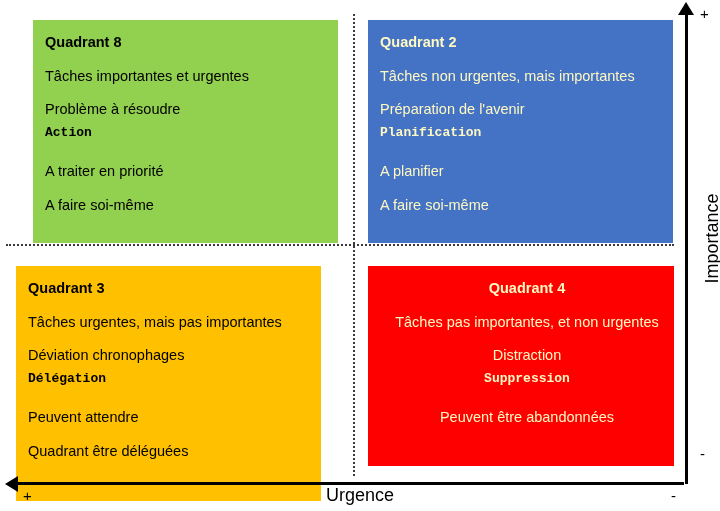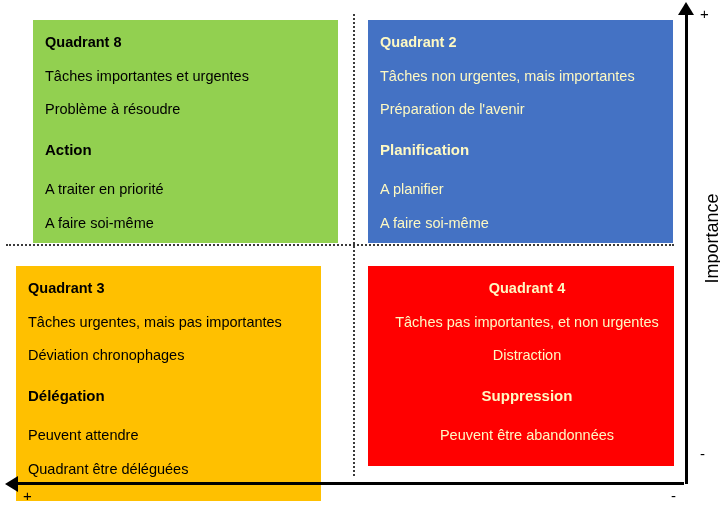--- a/index.html
+++ b/index.html
@@ -34,25 +34,26 @@
   }
 
   .q-line {
     font-size: 14.5px;
     line-height: 1.42;
     white-space: nowrap;
     margin-top: 13px;
   }
 
   .q-action {
-    font-size: 15px;
+    font-size: 13px;
     font-weight: bold;
     line-height: 1.42;
     white-space: nowrap;
-    margin-top: 19px;
+    margin-top: 4px;
+    font-family: Liberation Mono, monospace;
   }
 
   .q-detail-block { margin-top: 19px; }
 
   .dark-text { color: #000000; }
   .light-text { color: #fef9c3; }
 
   #quadrant-1 { left: 33px;  top: 20px;  width: 305px; height: 223px; background: #92D050; }
   #quadrant-2 { left: 368px; top: 20px;  width: 305px; height: 223px; background: #4472C4; }
   #quadrant-3 { left: 16px;  top: 266px; width: 305px; height: 235px; background: #FFC000; }
@@ -205,14 +206,15 @@
   <div id="axis-vertical-line"></div>
   <div id="axis-vertical-arrow"></div>
   <div class="axis-sign" id="sign-importance-plus">+</div>
   <div class="axis-sign" id="sign-importance-minus">-</div>
   <div id="label-importance">Importance</div>
 
   <div id="axis-horizontal-line"></div>
   <div id="axis-horizontal-arrow"></div>
   <div class="axis-sign" id="sign-urgence-plus">+</div>
   <div class="axis-sign" id="sign-urgence-minus">-</div>
+  <div id="label-urgence">Urgence</div>
 
 </div>
 
 </body></html>

